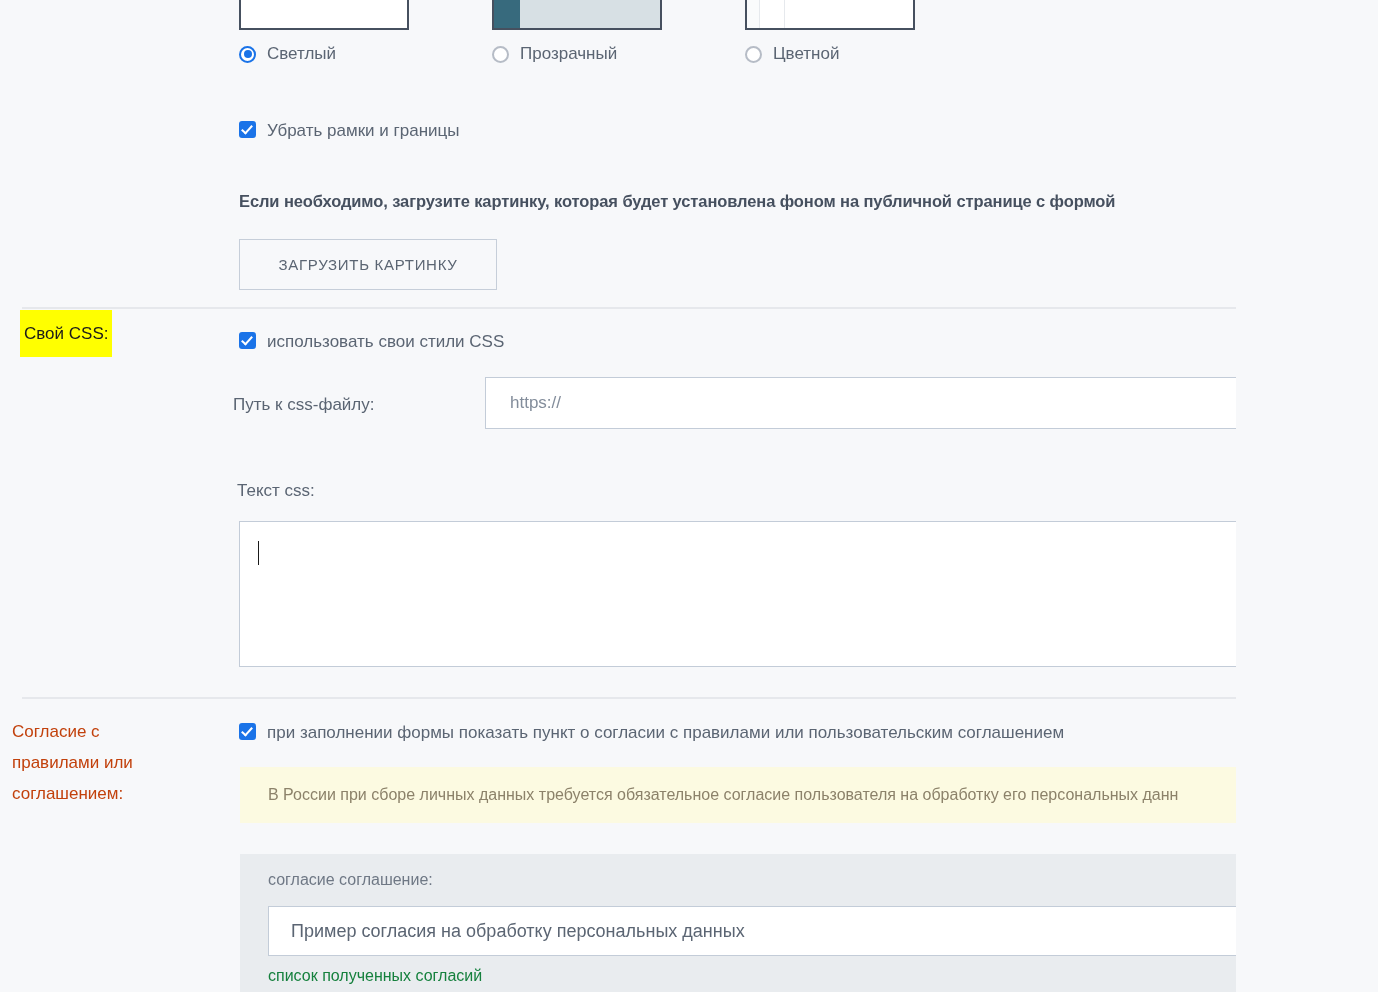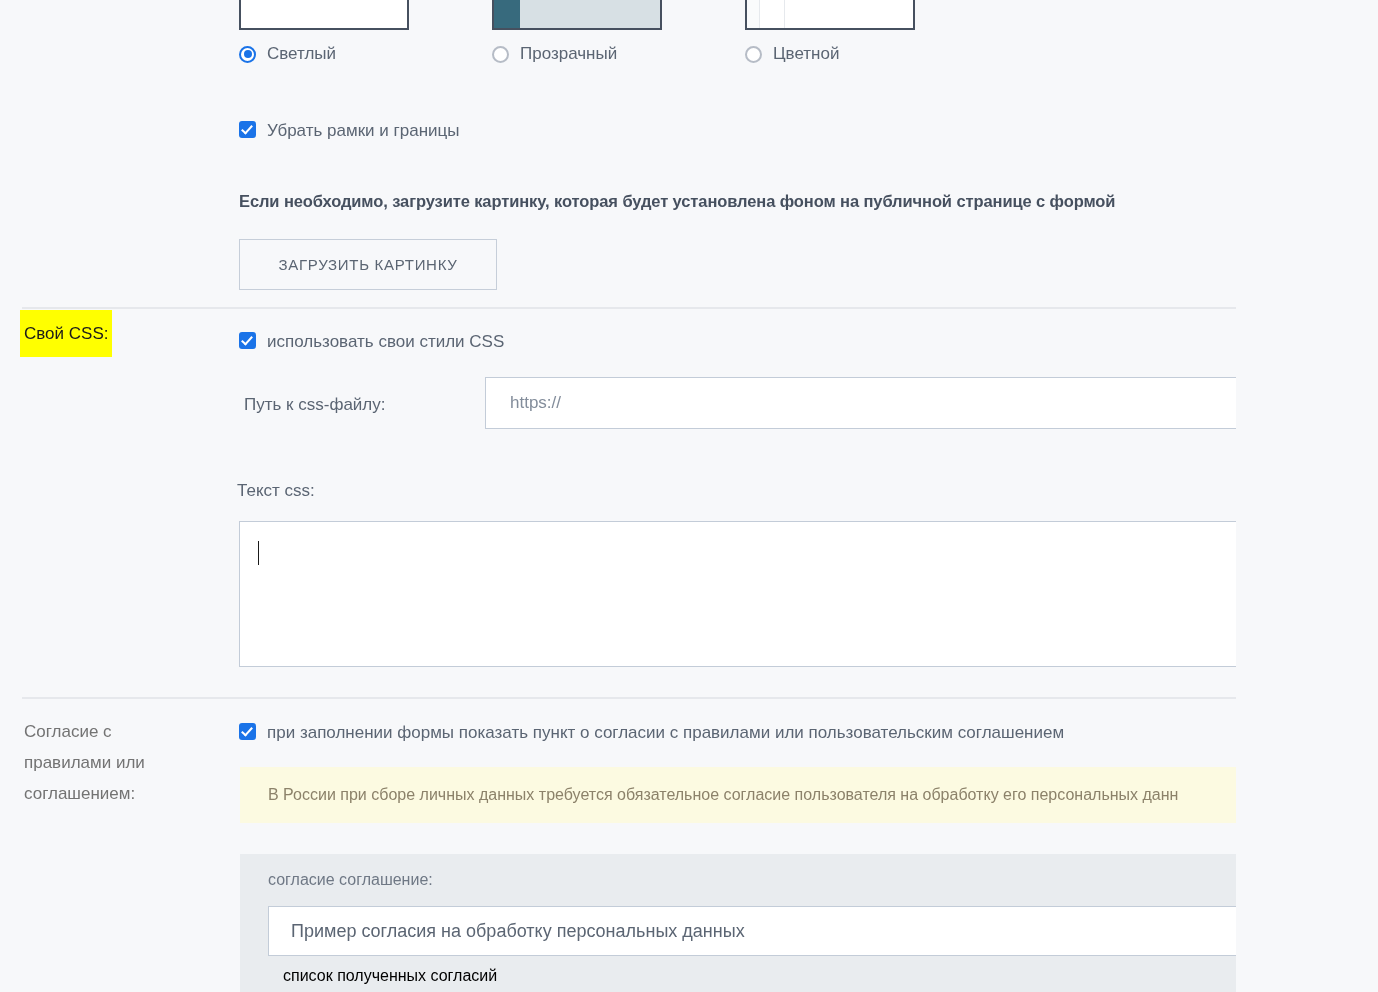--- a/index.html
+++ b/index.html
@@ -181,23 +181,23 @@
     right: 0;
     height: 2px;
     background: #e6e8ec;
   }
   .divider.d1 { top: 307px; }
   .divider.d2 { top: 697px; }
 
   
   .gutter-label {
     position: absolute;
-    left: 24px;
-    font-size: 17px;
-    color: #737373;
+    left: 12px;
+    font-size: 17px;
+    color: #c2410c;
     line-height: 31px;
   }
   .gutter-label.css {
     top: 310px;
     background: #ffff00;
     color: #1a1a1a;
     padding: 8px 4px;
     left: 20px;
   }
   .gutter-label.consent {
@@ -207,21 +207,21 @@
 
   
   .check-row.use-css { left: 239px; top: 332px; }
 
   .field-label {
     position: absolute;
     font-size: 17px;
     color: #5b6573;
     white-space: nowrap;
   }
-  .field-label.css-path { left: 244px; top: 395px; }
+  .field-label.css-path { left: 233px; top: 395px; }
   .field-label.css-text { left: 237px; top: 481px; }
 
   .text-input {
     position: absolute;
     left: 485px; top: 377px;
     width: 1000px; height: 52px;
     background: #ffffff;
     border: 1px solid #c3ccd8;
     box-sizing: border-box;
     font-family: "Liberation Sans", sans-serif;
@@ -299,23 +299,23 @@
     align-items: center;
     padding-left: 22px;
     font-size: 18px;
     color: #5b6573;
     cursor: pointer;
     white-space: nowrap;
     overflow: hidden;
   }
   .panel-link {
     position: absolute;
-    left: 43px; top: 113px;
+    left: 28px; top: 113px;
     font-size: 16px;
-    color: #000000;
+    color: #15803d;
     text-decoration: none;
     white-space: nowrap;
     cursor: pointer;
   }
 </style>
 </head>
 <body>
 
 <div class="page">
 

